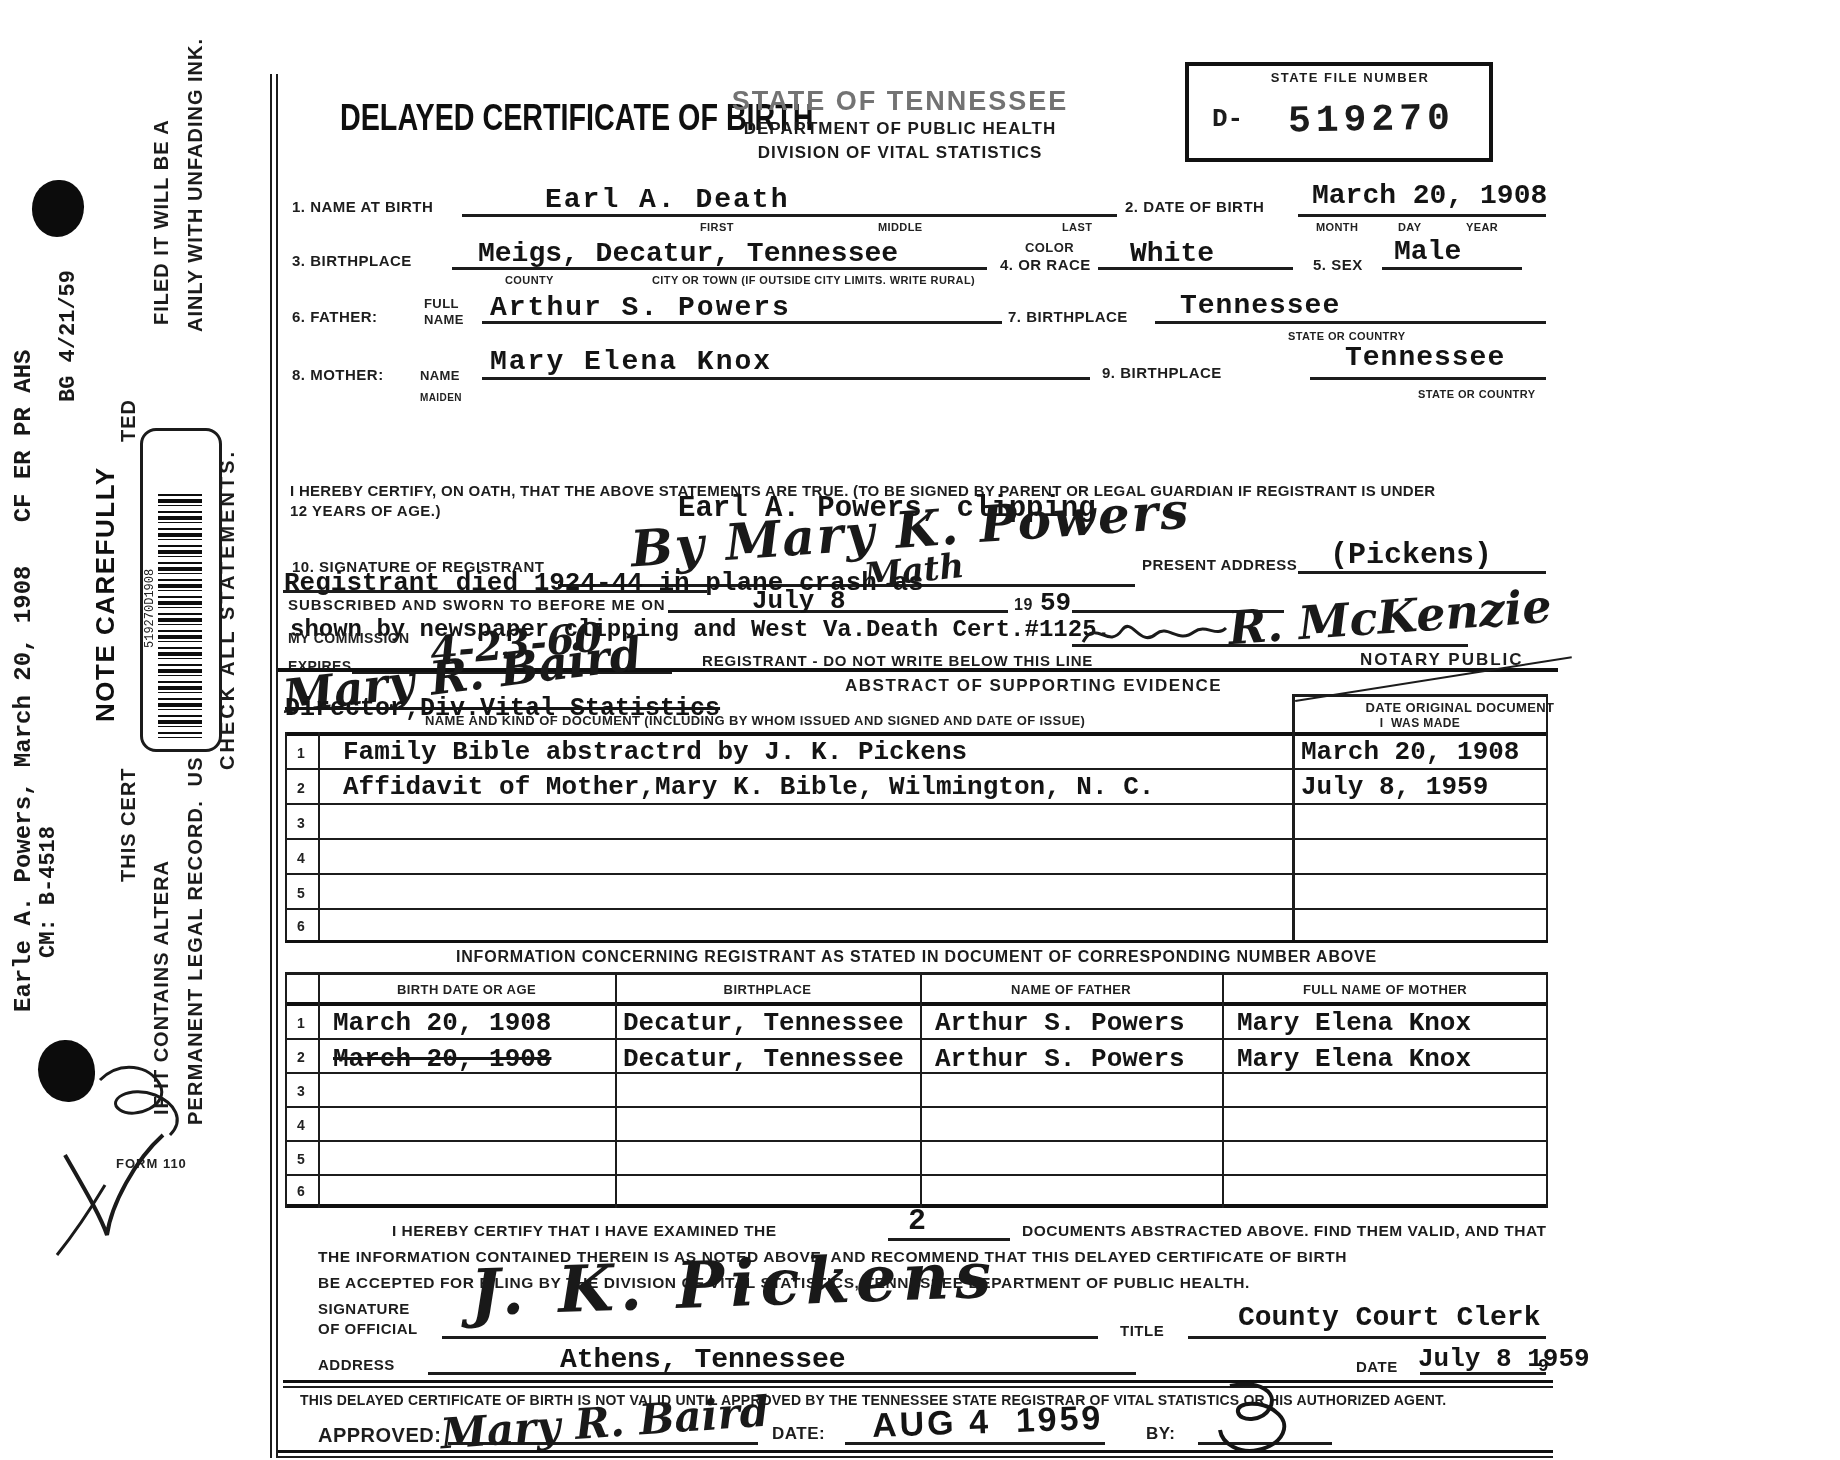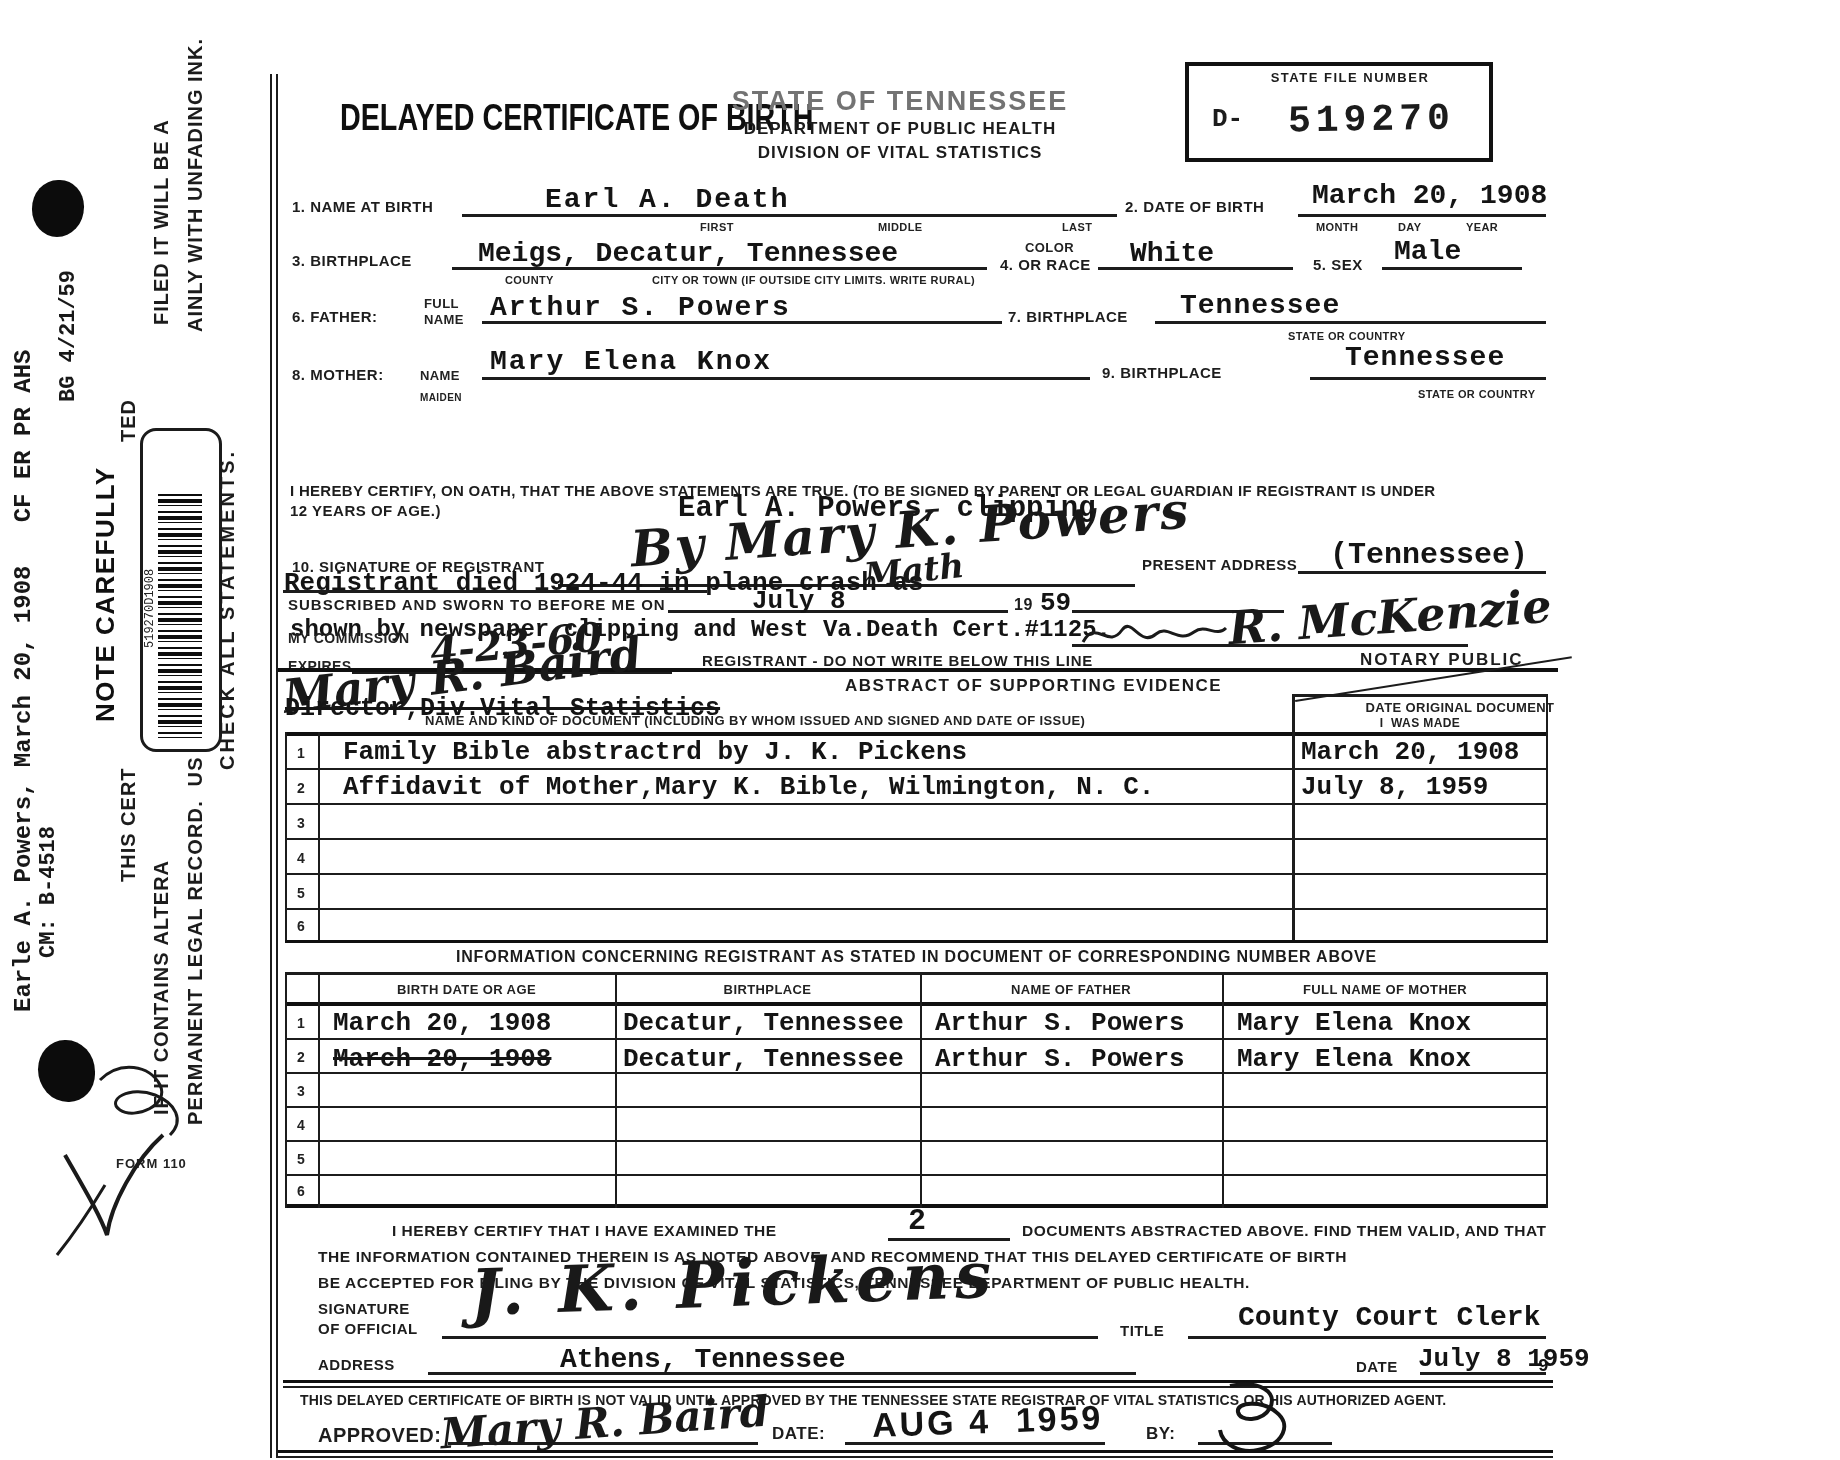--- a/index.html
+++ b/index.html
@@ -111,21 +111,21 @@
 <div class="abs lbls" style="left:1418px;top:388px;">STATE OR COUNTRY</div>
 
 <div class="abs lbl" style="left:290px;top:482px;font-size:15px;letter-spacing:.3px;">I HEREBY CERTIFY, ON OATH, THAT THE ABOVE STATEMENTS ARE TRUE. (TO BE SIGNED BY PARENT OR LEGAL GUARDIAN IF REGISTRANT IS UNDER</div>
 <div class="abs lbl" style="left:290px;top:502px;font-size:15px;">12 YEARS OF AGE.)</div>
 <div class="abs typed" style="left:678px;top:492px;font-size:29px;">Earl A. Powers, clipping</div>
 <div class="abs cur" style="left:630px;top:500px;font-size:50px;letter-spacing:2px;transform:rotate(-4deg);">By Mary K. Powers</div>
 <div class="abs lbl" style="left:292px;top:558px;">10. SIGNATURE OF REGISTRANT</div>
 <div class="ln" style="left:558px;top:584px;width:577px;height:3px;"></div>
 <div class="abs lbl" style="left:1142px;top:556px;">PRESENT ADDRESS</div>
 <div class="ln" style="left:1298px;top:571px;width:248px;height:3px;"></div>
-<div class="abs typed" style="left:1330px;top:538px;font-size:30px;">(Tennessee)</div>
+<div class="abs typed" style="left:1330px;top:538px;font-size:30px;">(Pickens)</div>
 
 <div class="abs typed" style="left:284px;top:568px;">Registrant died 1924-44 in plane crash as</div>
 <div class="ln" style="left:283px;top:590px;width:424px;height:3px;"></div>
 <div class="abs cur" style="left:864px;top:550px;font-size:34px;transform:rotate(-6deg);">Math</div>
 
 <div class="abs lbl" style="left:288px;top:596px;letter-spacing:1px;">SUBSCRIBED AND SWORN TO BEFORE ME ON</div>
 <div class="ln" style="left:668px;top:610px;width:340px;height:3px;"></div>
 <div class="abs typed" style="left:752px;top:586px;">July 8</div>
 <div class="abs lbl" style="left:1014px;top:596px;font-size:16px;">19</div>
 <div class="abs typed" style="left:1040px;top:588px;">59</div>

